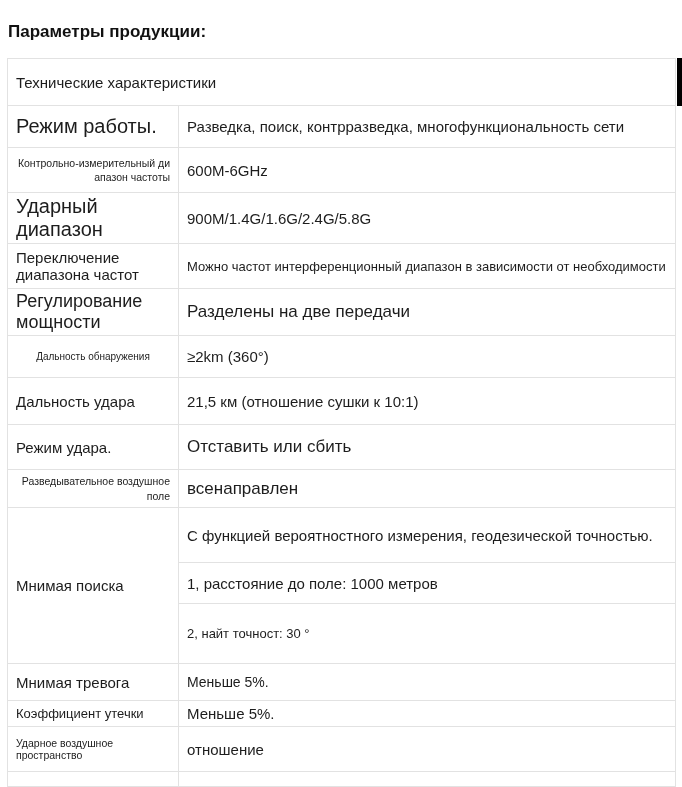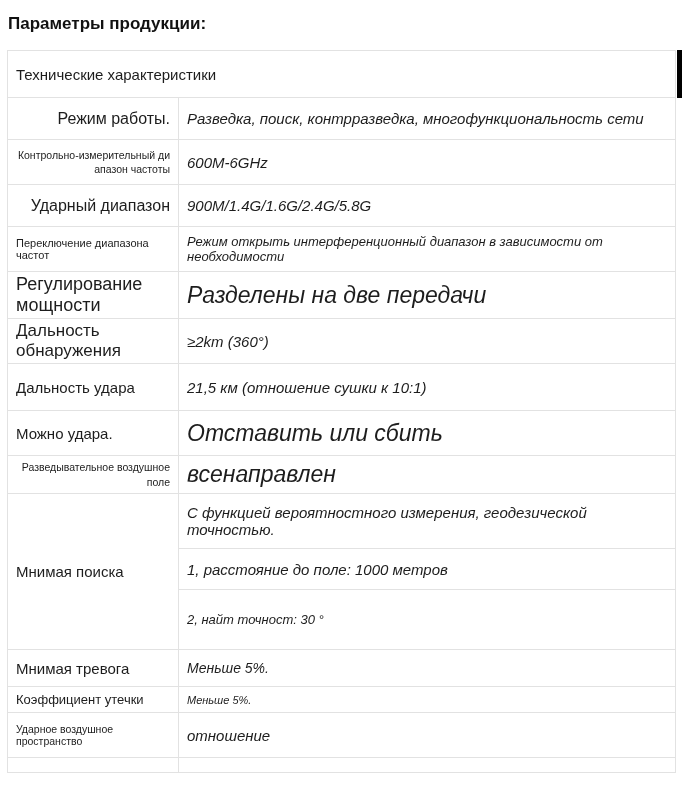--- a/index.html
+++ b/index.html
@@ -2,43 +2,43 @@
 <html><head>
 <meta charset="utf-8">
 <style>
   html,body{margin:0;padding:0;}
   body{
     width:682px;height:787px;overflow:hidden;background:#ffffff;
     font-family:"Liberation Sans",sans-serif;color:#1c1c1c;
     -webkit-font-smoothing:antialiased;
   }
   .page-title{
-    margin:13px 0 0 8px;font-size:17px;line-height:22px;font-weight:600;color:#111;
+    margin:21px 0 0 8px;font-size:17px;line-height:22px;font-weight:600;color:#111;
   }
   .table-area{position:relative;margin:15px 0 0 7px;width:675px;}
   table.spec{
     border-collapse:collapse;width:669px;table-layout:fixed;background:#fff;border-radius:31px;
   }
   table.spec td{
     border:1px solid #e2e2e2;vertical-align:middle;
     padding:2px 8px 2px 8px;color:#1d1d1d;overflow:hidden;
   }
   td.lbl{padding-left:5px;padding-right:10px;}
-  td.val{padding-left:7px;font-style:italic;}
+  td.val{padding-left:7px;}
   .hdr td{font-size:15px;padding-left:5px;color:#171717;}
   .brk{word-break:break-all;line-height:1.35;text-align:right;}
   .fs10{font-size:10.5px;}
-  .fs11{font-size:11px;}
+  .fs11{font-size:15px;}
   .fs12{font-size:18px;}
-  .fs12b{font-size:17px;}
+  .fs12b{font-size:10px;text-align:center;}
   .fs13{font-size:13px;}
   .fs14{font-size:14px;}
   .fs15{font-size:15px;}
-  .fs16{font-size:16px;text-align:right;}
-  .fs17{font-size:23px;margin-left:26px;}
+  .fs16{font-size:20px;}
+  .fs17{font-size:17px;margin-left:26px;}
   
   .rh-hd{height:47px}
   .rh-a{height:42px}
   .rh-b{height:45px}
   .rh-c{height:47px}
   .rh-d{height:38px}
   .rh-e{height:55px}
   .rh-f{height:41px}
   .rh-g{height:60px}
   .rh-h{height:37px}
@@ -76,40 +76,40 @@
       <td class="val fs15">600M-6GHz</td>
     </tr>
 
     <tr class="rh-a">
       <td class="lbl fs16">Ударный диапазон</td>
       <td class="val fs15">900M/1.4G/1.6G/2.4G/5.8G</td>
     </tr>
 
     <tr class="rh-b">
       <td class="lbl fs11">Переключение диапазона частот</td>
-      <td class="val fs13">Режим открыть интерференционный диапазон в зависимости от необходимости</td>
+      <td class="val fs13">Можно частот интерференционный диапазон в зависимости от необходимости</td>
     </tr>
 
     <tr class="rh-c">
       <td class="lbl fs12">Регулирование мощности</td>
       <td class="val fs17">Разделены на две передачи</td>
     </tr>
 
     <tr class="rh-a">
       <td class="lbl fs12b">Дальность обнаружения</td>
       <td class="val fs15">≥2km (360°)</td>
     </tr>
 
     <tr class="rh-c">
       <td class="lbl fs15">Дальность удара</td>
       <td class="val fs15">21,5 км (отношение сушки к 10:1)</td>
     </tr>
 
     <tr class="rh-b">
-      <td class="lbl fs15">Можно удара.</td>
+      <td class="lbl fs15">Режим удара.</td>
       <td class="val fs17">Отставить или сбить</td>
     </tr>
 
     <tr class="rh-d">
       <td class="lbl fs10 brk">Разведывательное воздушное поле</td>
       <td class="val fs17">всенаправлен</td>
     </tr>
 
     <tr class="rh-e">
       <td class="lbl fs15 black-underline" rowspan="3">Мнимая поиска</td>

